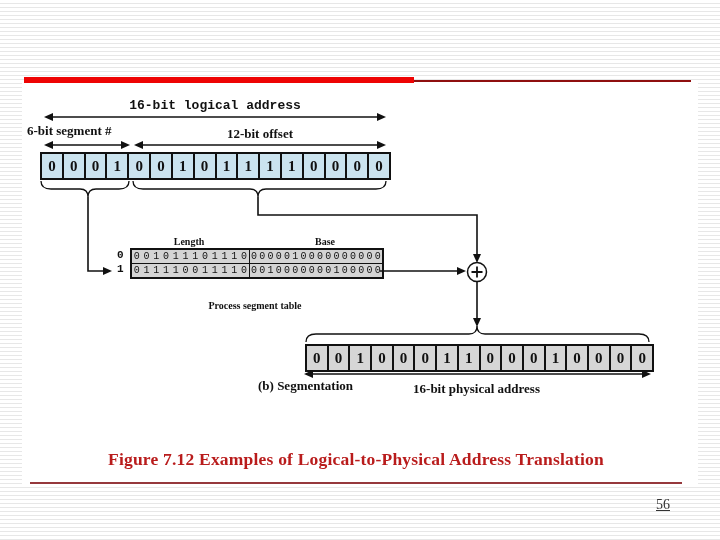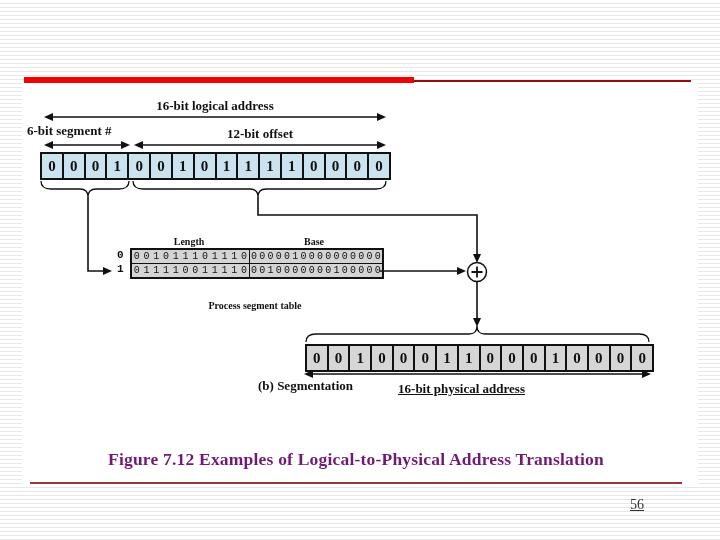--- a/index.html
+++ b/index.html
@@ -56,36 +56,36 @@
   .cell-base{width:132px;}
   .tbit{flex:1;text-align:center;line-height:13px;}
 
   .rowlabel{
     position:absolute;font-family:"Liberation Mono","DejaVu Sans Mono",monospace;
     font-size:11px;font-weight:bold;color:#111;
   }
 
   .caption{
     position:absolute;left:30px;top:449px;width:652px;text-align:center;
-    font-weight:bold;font-size:17.5px;color:#701a75;letter-spacing:0.2px;white-space:nowrap;
+    font-weight:bold;font-size:17.5px;color:#b91c1c;letter-spacing:0.2px;white-space:nowrap;
   }
   .page-num{
-    position:absolute;left:630px;top:497px;width:40px;text-align:left;
+    position:absolute;left:630px;top:497px;width:40px;text-align:right;
     font-size:14px;color:#333;text-decoration:underline;
   }
   svg.overlay{position:absolute;left:0;top:0;pointer-events:none;}
 </style>
 </head>
 <body>
 
 <div class="panel"></div>
 <div class="accent-bar"></div>
 <div class="accent-line"></div>
 
-<div class="lbl lbl-c f13" style="left:45px;top:98px;width:340px;">16-bit logical address</div>
+<div class="lbl lbl-c f13" style="left:45px;top:98px;width:340px;font-family:Liberation Mono, monospace;">16-bit logical address</div>
 <div class="lbl f13" style="left:27px;top:123px;">6-bit segment #</div>
 <div class="lbl lbl-c f13" style="left:135px;top:126px;width:250px;">12-bit offset</div>
 
 <div class="bit-row row-logical">
     <span class="bit-cell">0</span>
     <span class="bit-cell">0</span>
     <span class="bit-cell">0</span>
     <span class="bit-cell">1</span>
     <span class="bit-cell">0</span>
     <span class="bit-cell">0</span>
@@ -95,21 +95,21 @@
     <span class="bit-cell">1</span>
     <span class="bit-cell">1</span>
     <span class="bit-cell">1</span>
     <span class="bit-cell">0</span>
     <span class="bit-cell">0</span>
     <span class="bit-cell">0</span>
     <span class="bit-cell">0</span>
   </div>
 
 <div class="lbl lbl-c f12" style="left:130px;top:236px;width:118px;">Length</div>
-<div class="lbl lbl-c f12" style="left:248px;top:236px;width:132px;">Base</div>
+<div class="lbl lbl-c f12" style="left:259px;top:236px;width:132px;">Base</div>
 
 <div class="rowlabel" style="left:117px;top:249px;">0</div>
 <div class="rowlabel" style="left:117px;top:263px;">1</div>
 
 <div class="seg-table">
   <div class="seg-row">
     <div class="seg-cell cell-length">
         <span class="tbit">0</span>
         <span class="tbit">0</span>
         <span class="tbit">1</span>
@@ -192,21 +192,21 @@
     <span class="bit-cell">0</span>
     <span class="bit-cell">0</span>
     <span class="bit-cell">0</span>
     <span class="bit-cell">1</span>
     <span class="bit-cell">0</span>
     <span class="bit-cell">0</span>
     <span class="bit-cell">0</span>
     <span class="bit-cell">0</span>
   </div>
 
-<div class="lbl lbl-c f13" style="left:289px;top:381px;width:345px;text-decoration:underline;">16-bit physical address</div>
+<div class="lbl lbl-c f13" style="left:304px;top:381px;width:345px;">16-bit physical address</div>
 
 <div class="lbl f13" style="left:258px;top:378px;">(b) Segmentation</div>
 
 <div class="caption">Figure 7.12  Examples of Logical-to-Physical Address Translation</div>
 
 <div class="divider-line"></div>
 
 <div class="page-num">56</div>
 
 <svg class="overlay" width="720" height="540" viewBox="0 0 720 540">

